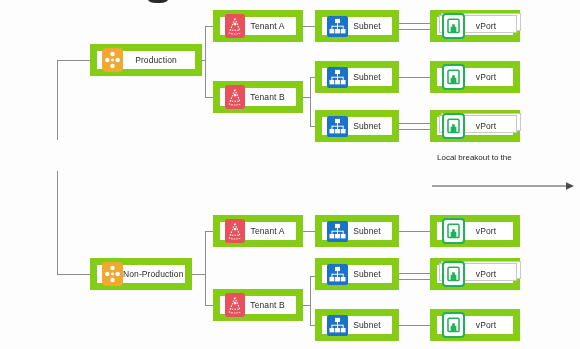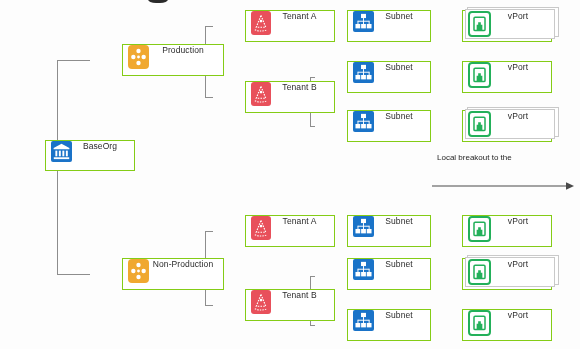--- a/index.html
+++ b/index.html
@@ -14,25 +14,24 @@
   #canvas{position:absolute;left:0;top:0;width:580px;height:349px;}
 
   
   #wires{position:absolute;left:0;top:0;width:580px;height:349px;pointer-events:none;}
 
   
   .node{
     position:absolute;
     box-sizing:border-box;
     background:#ffffff;
-    border:1px solid #84cc16;
+    border:7px solid #84cc16;
     display:flex;
-    align-items:flex-start;
+    align-items:center;
     z-index:5;
-    margin-left:32px;
   }
   .node .ico{
     flex:0 0 auto;
     margin-left:5px;
     display:block;
   }
   .node .lbl{
     flex:1 1 auto;
     text-align:center;
     color:#2b2b2b;
@@ -128,37 +127,22 @@
       <path d="M399 279 L430 279"></path>
       <path d="M399 325 L430 325"></path>
     </g>
 
     <g>
       <line x1="432" y1="186" x2="566" y2="186" stroke="#4a4a4a" stroke-width="1.2"></line>
       <polygon points="566,182.2 574,186 566,189.8" fill="#4a4a4a"></polygon>
     </g>
   </svg>
 
-  <div class="node" style="left:13px;top:140px;width:90px;height:31px;">
-    <span class="ico">
-      <span class="tile blue" style="display:block;width:21px;height:21px;">
-        <svg width="21" height="21" viewBox="0 0 24 24">
-          <path fill="#fff" d="M12 3 L21 8 L21 9.5 L3 9.5 L3 8 Z"></path>
-          <rect x="5" y="11" width="2.2" height="6.5" fill="#fff"></rect>
-          <rect x="9" y="11" width="2.2" height="6.5" fill="#fff"></rect>
-          <rect x="13" y="11" width="2.2" height="6.5" fill="#fff"></rect>
-          <rect x="17" y="11" width="2.2" height="6.5" fill="#fff"></rect>
-          <rect x="3.2" y="18.6" width="17.6" height="2.1" fill="#fff"></rect>
-        </svg>
-      </span>
-    </span>
-    <span class="lbl">BaseOrg</span>
-  </div>
-
-  <div class="node" style="left:90px;top:44px;width:102px;height:32px;">
+
+  <div class="node" style="left:90px;top:44px;width:112px;height:32px;">
     <span class="ico">
       <span class="tile orange" style="display:block;width:21px;height:24px;">
         <svg width="21" height="24" viewBox="0 0 22 25">
           <circle cx="11" cy="6.2" r="2.3" fill="#fff"></circle>
           <circle cx="5.6" cy="12.5" r="2.3" fill="#fff"></circle>
           <circle cx="16.4" cy="12.5" r="2.3" fill="#fff"></circle>
           <circle cx="11" cy="18.8" r="2.3" fill="#fff"></circle>
           <circle cx="11" cy="12.5" r="1.5" fill="#fff"></circle>
         </svg>
       </span>

